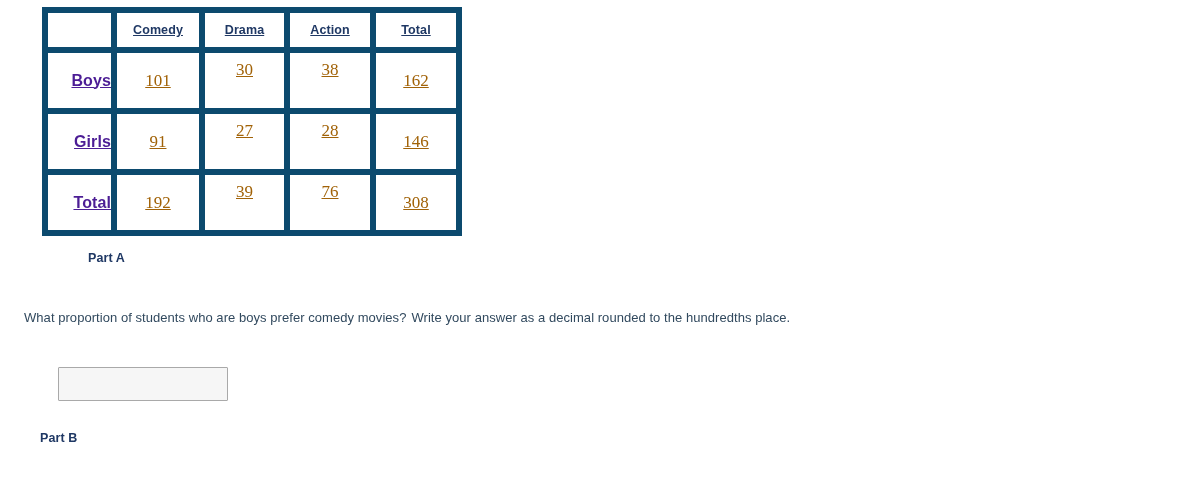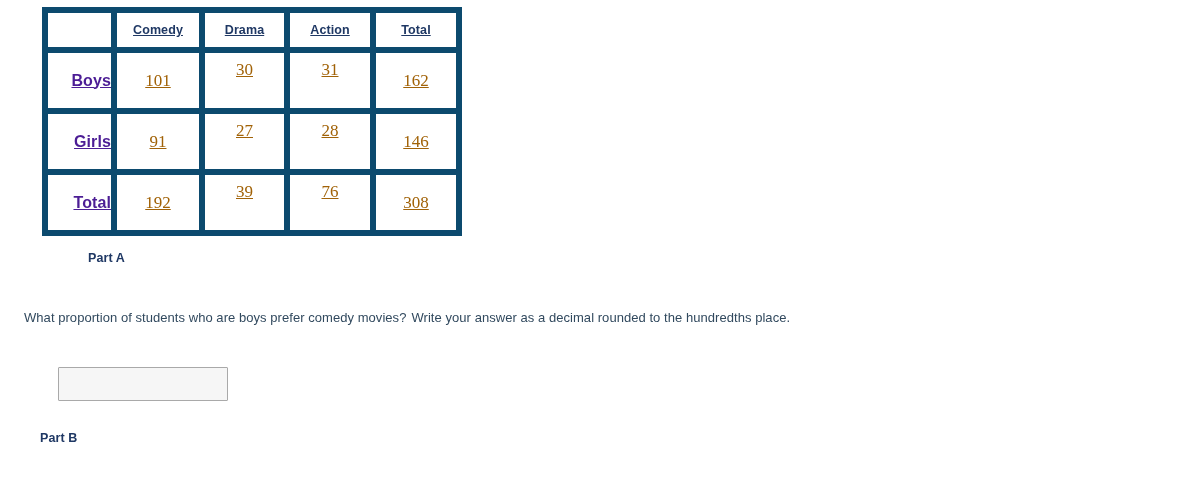--- a/index.html
+++ b/index.html
@@ -157,21 +157,21 @@
           <th>Drama</th>
           <th>Action</th>
           <th>Total</th>
         </tr>
       </thead>
       <tbody>
         <tr class="data-row">
           <td class="row-label">Boys</td>
           <td class="num">101</td>
           <td class="num raised">30</td>
-          <td class="num raised">31</td>
+          <td class="num raised">38</td>
           <td class="num">162</td>
         </tr>
         <tr class="data-row">
           <td class="row-label">Girls</td>
           <td class="num">91</td>
           <td class="num raised">27</td>
           <td class="num raised">28</td>
           <td class="num">146</td>
         </tr>
         <tr class="data-row">

